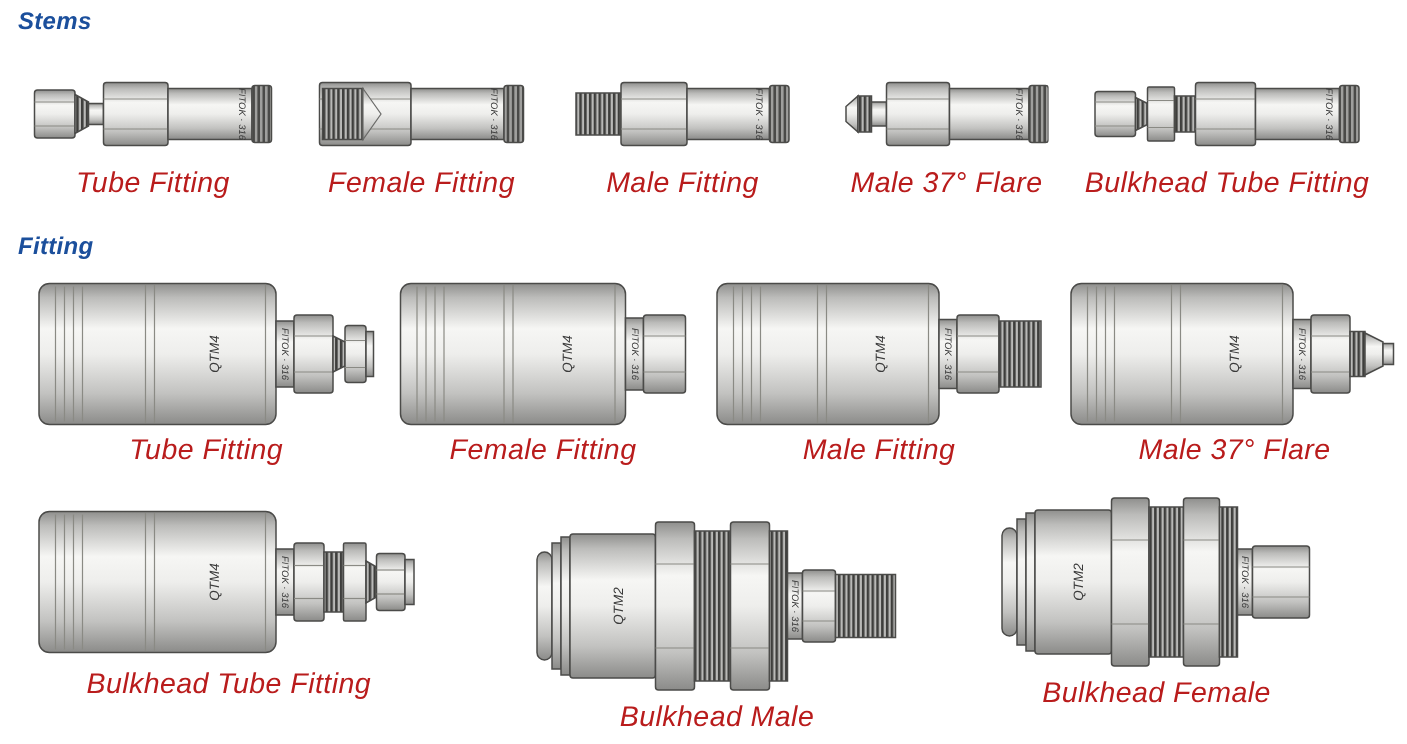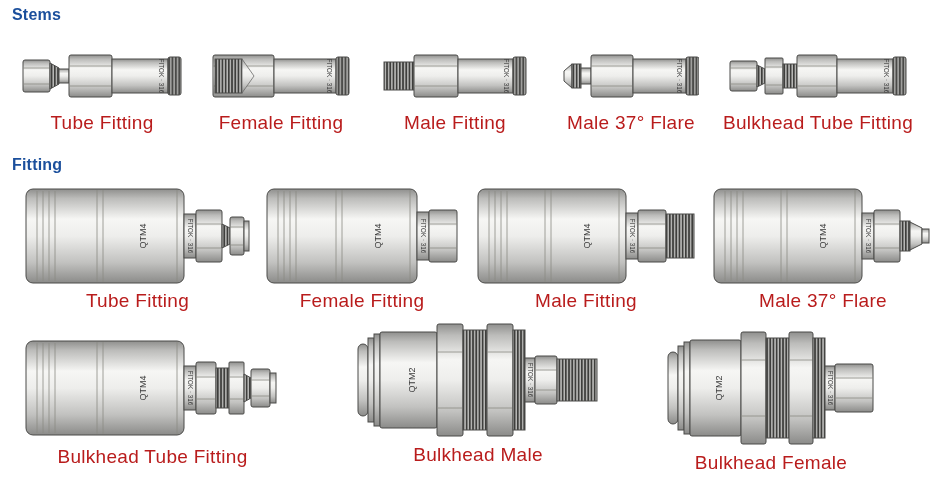--- a/index.html
+++ b/index.html
@@ -1,17 +1,17 @@
 <!DOCTYPE html>
 <html><head>
 <meta charset="utf-8">
 <style>
   html,body { margin:0; padding:0; background:#ffffff; }
   body { width:938px; height:496px; font-family:"Liberation Sans", sans-serif; }
-  .canvas { position:relative; width:938px; height:496px; background:#ffffff; overflow:hidden; }
+  .canvas { position:relative; width:938px; height:496px; background:#ffffff; overflow:hidden;font-style:italic; }
   .section-title { position:absolute; font-size:16px; font-weight:bold; color:#1b4f9c; letter-spacing:0.2px; }
   .item { position:absolute; }
   .item-label { position:absolute; left:50%; transform:translateX(-50%); white-space:nowrap;
                 font-size:19px; color:#b91c1c; letter-spacing:0.3px; }
   svg { display:block; }
   .ol { stroke:#4b4b49; stroke-width:1; }
   .ch { stroke:#8a8a84; stroke-width:0.8; fill:none; }
   .mark { font-family:"Liberation Sans", sans-serif; fill:#3a3a3a; }
 </style>
 </head>
@@ -276,21 +276,21 @@
       <g>
         <rect class="ol" x="226" y="33" width="19" height="38" rx="2" fill="url(#met)"></rect>
         <line class="ch" x1="226" x2="245" y1="44" y2="44"></line>
           <line class="ch" x1="226" x2="245" y1="60" y2="60"></line>
         <rect class="ol" x="245" y="37" width="6" height="30" fill="url(#met)"></rect>
       </g>
     </svg>
     <div class="item-label" style="top:110px;">Bulkhead Tube Fitting</div>
   </div>
 
-  <div class="item" style="left:357px; top:322px; width:242px;text-align:center;">
+  <div class="item" style="left:357px; top:346px; width:242px;text-align:center;">
     <svg width="242" height="116" viewBox="0 0 242 116">
       <g>
         <rect class="ol" x="1" y="22" width="10" height="72" rx="5" fill="url(#met)"></rect>
         <rect class="ol" x="11" y="16" width="6" height="84" fill="url(#met)"></rect>
         <rect class="ol" x="17" y="12" width="6" height="92" fill="url(#met)"></rect>
         <rect class="ol" x="23" y="10" width="57" height="96" rx="2" fill="url(#met)"></rect>
       </g>
       <text class="mark" font-size="9" text-anchor="middle" transform="translate(55 58) rotate(-90)" dy="3">QTM2</text>
       <g>
         <rect class="ol" x="80" y="2" width="26" height="112" rx="2" fill="url(#met)"></rect>

